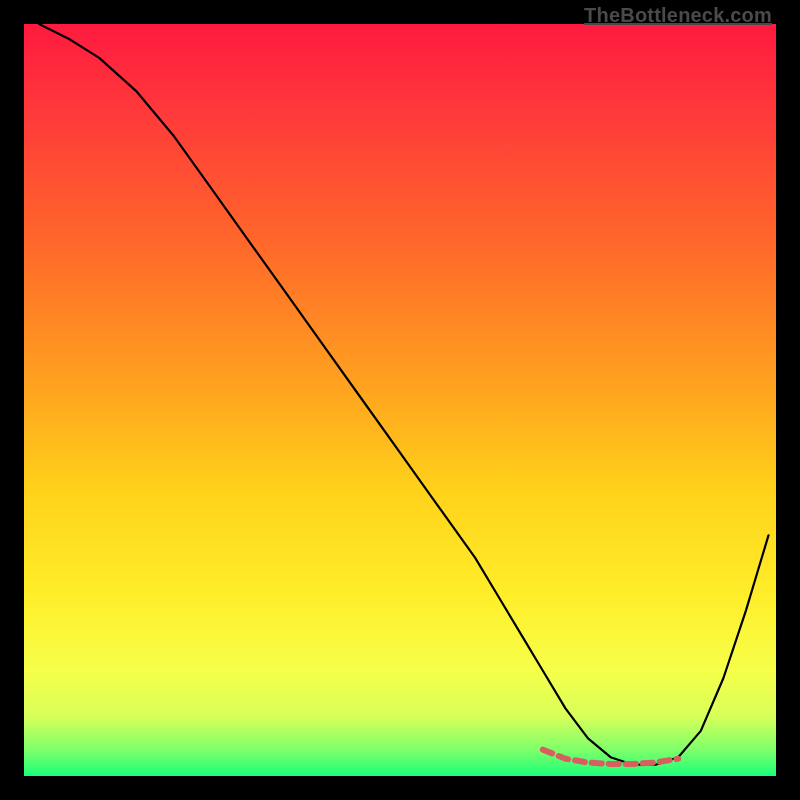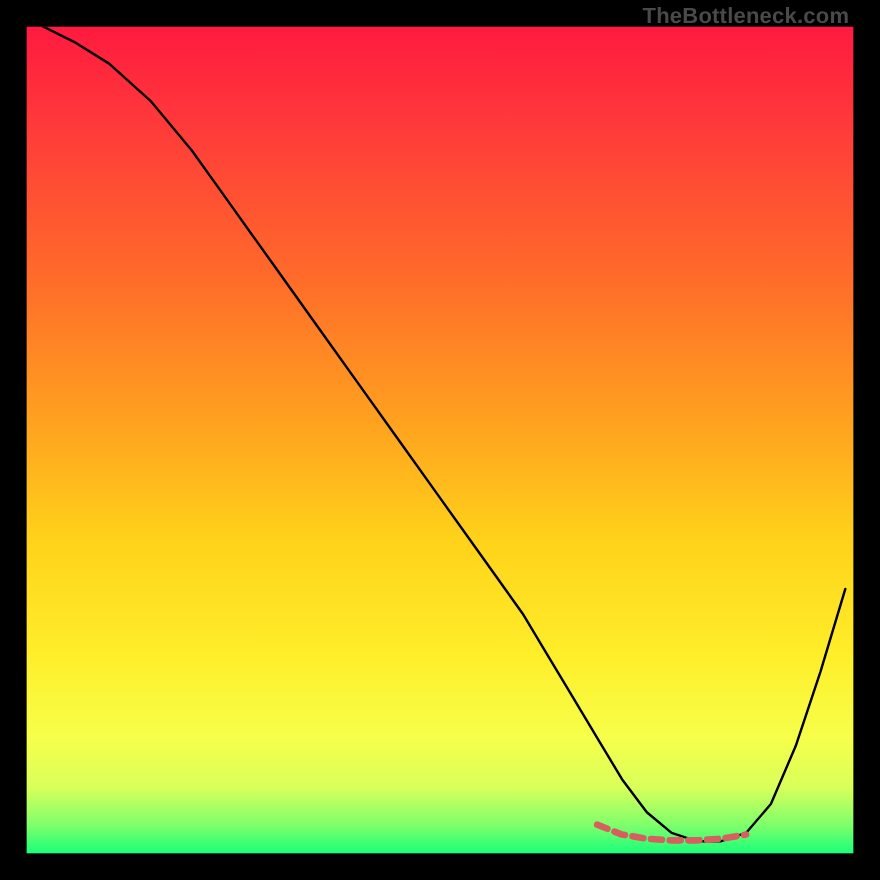--- a/index.html
+++ b/index.html
@@ -28,20 +28,21 @@
   }
   .watermark {
     position: absolute;
     top: 4px;
     right: 28px;
     color: #4a4a4a;
     font-size: 20px;
     font-weight: 600;
     letter-spacing: 0.2px;
     z-index: 10;
+    text-decoration: underline;
   }
   svg {
     display: block;
   }
 </style>
 </head>
 <body>
 
 <div class="watermark">TheBottleneck.com</div>
 

